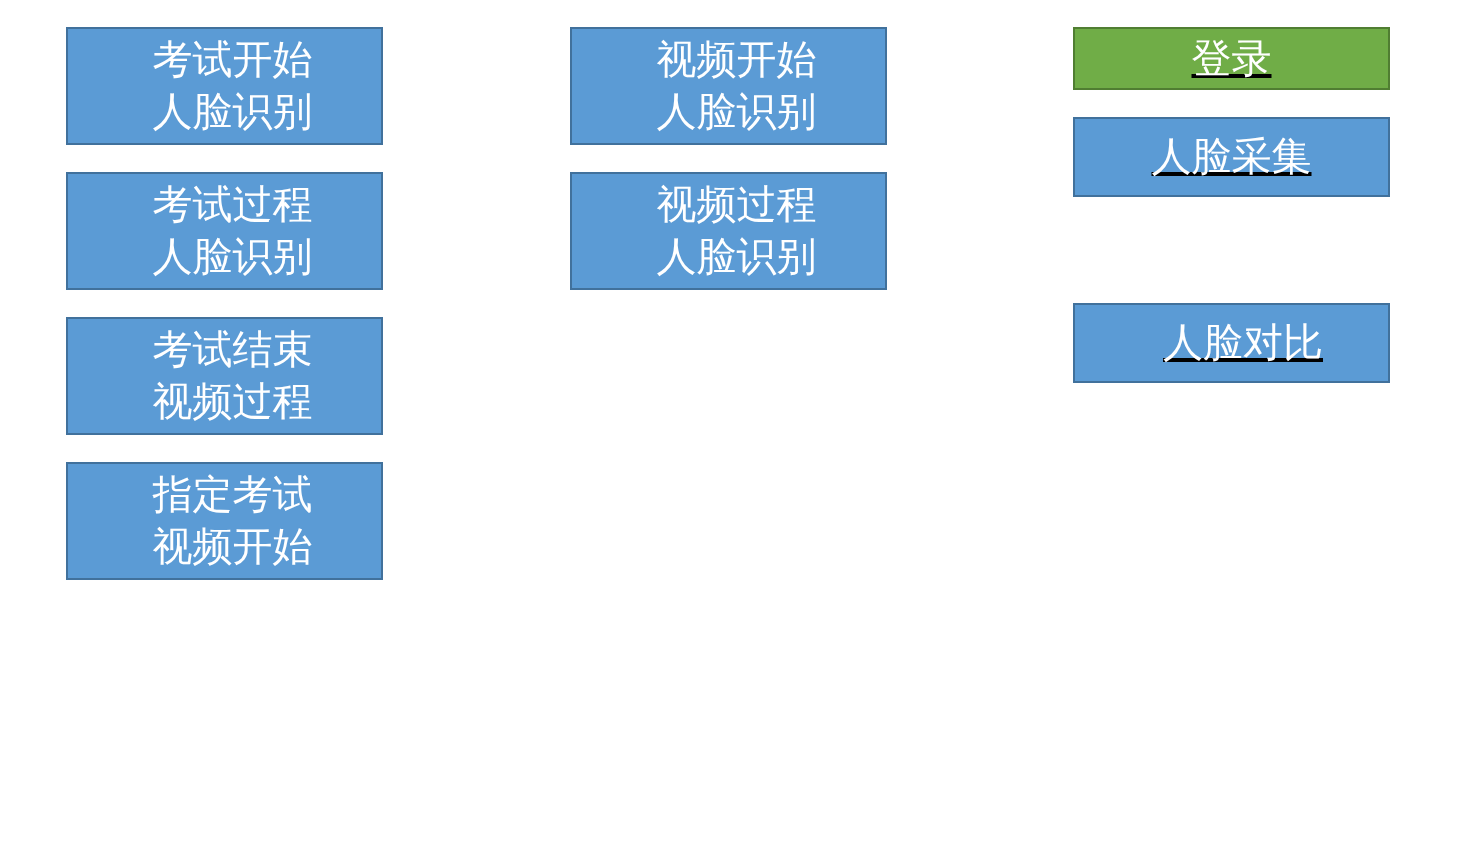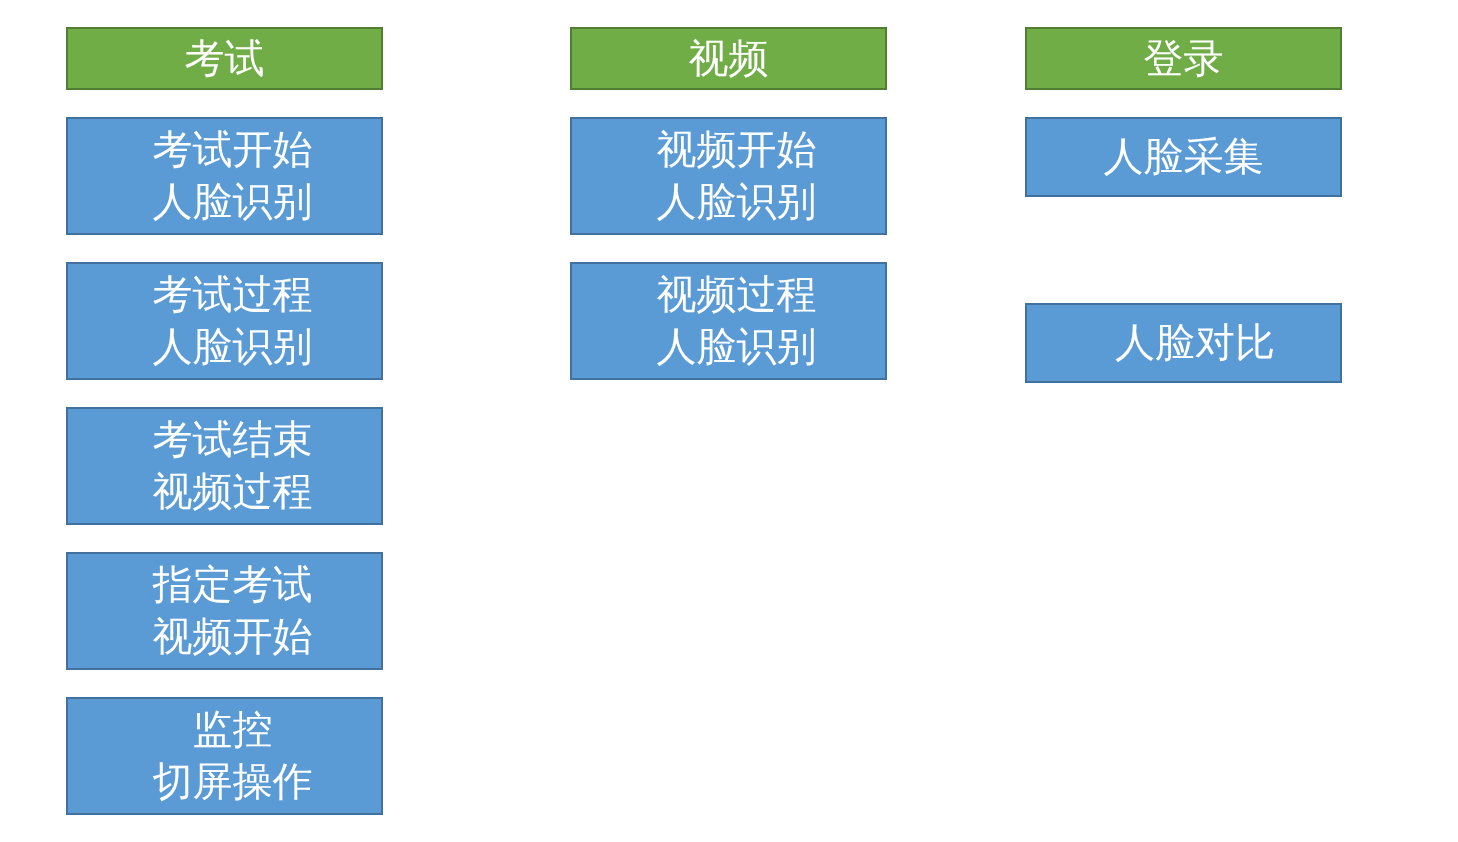--- a/index.html
+++ b/index.html
@@ -17,21 +17,21 @@
   }
   .column {
     position: absolute;
     top: 27px;
     width: 317px;
     display: flex;
     flex-direction: column;
   }
   .col-1 { left: 66px; }
   .col-2 { left: 570px; }
-  .col-3 { left: 1025px; }
+  .col-3 { left: 1073px; text-decoration: underline; }
 
   .header {
     box-sizing: border-box;
     height: 63px;
     background: #70AD47;
     border: 2px solid #507E32;
     color: #ffffff;
     font-size: 40px;
     display: flex;
     align-items: center;
@@ -56,35 +56,31 @@
   .box.tall { height: 118px; padding-left: 16px; }
   .box.short { height: 80px; }
   .box.gap-large { margin-top: 79px; padding-left: 23px; }
 </style>
 </head>
 <body>
 
 <div class="canvas">
 
   <div class="column col-1">
-    <div class="header">考试</div>
     <div class="box tall">考试开始
 人脸识别</div>
     <div class="box tall">考试过程
 人脸识别</div>
     <div class="box tall">考试结束
 视频过程</div>
     <div class="box tall">指定考试
 视频开始</div>
-    <div class="box tall">监控
-切屏操作</div>
   </div>
 
   <div class="column col-2">
-    <div class="header">视频</div>
     <div class="box tall">视频开始
 人脸识别</div>
     <div class="box tall">视频过程
 人脸识别</div>
   </div>
 
   <div class="column col-3">
     <div class="header">登录</div>
     <div class="box short">人脸采集</div>
     <div class="box short gap-large">人脸对比</div>

